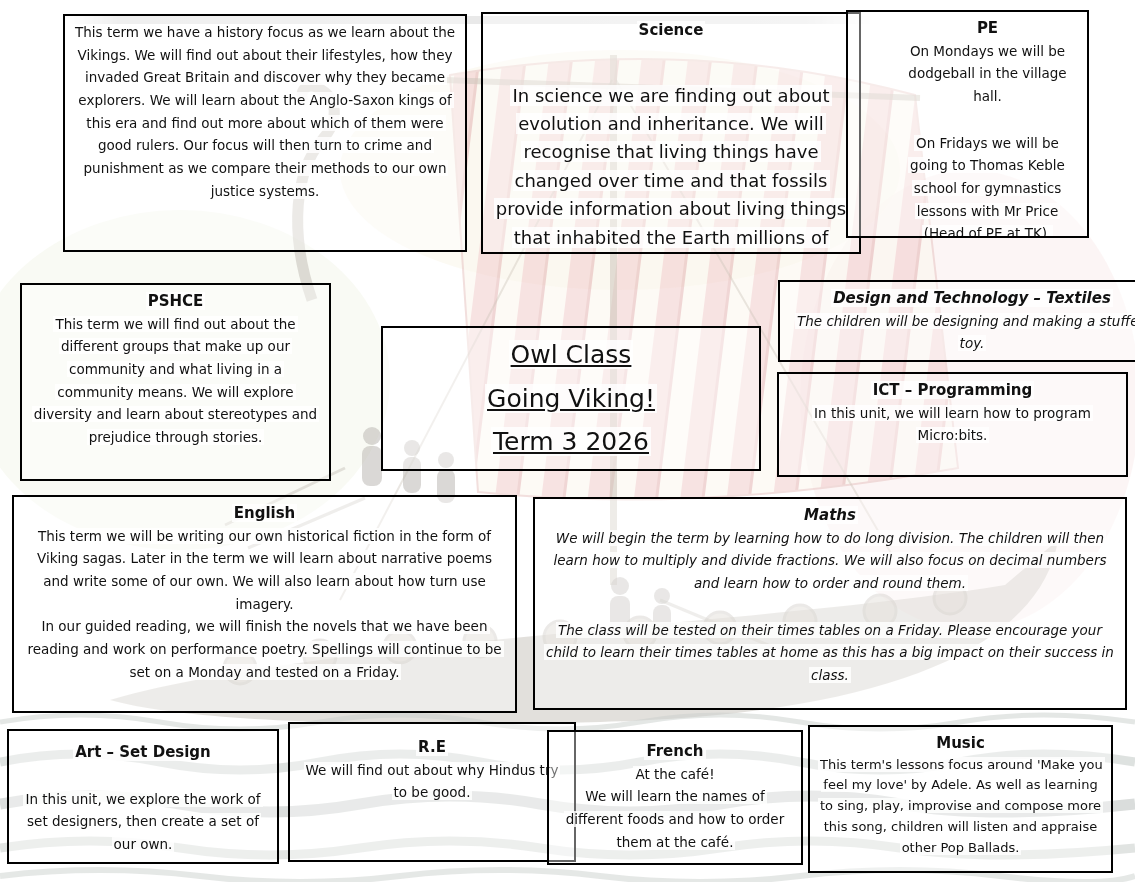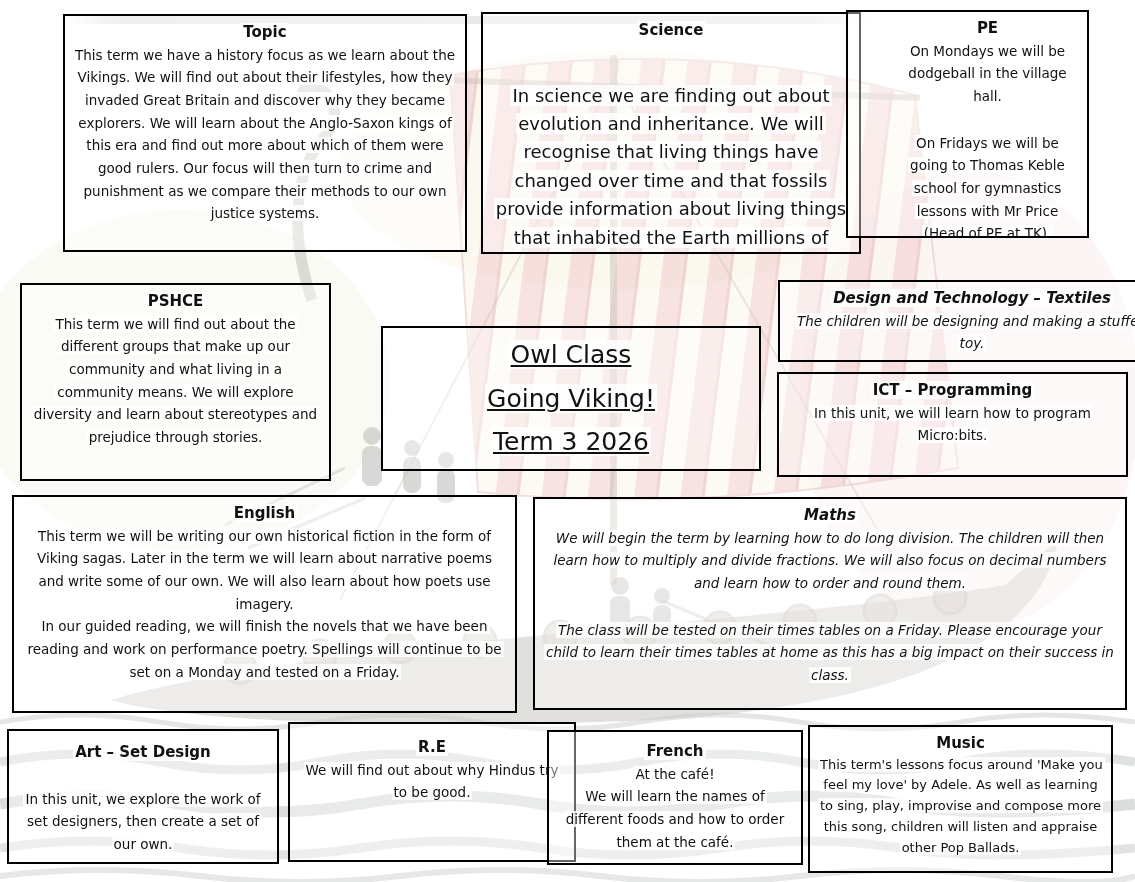--- a/index.html
+++ b/index.html
@@ -111,21 +111,20 @@
       <path d="M0 722 Q 80 708 160 722 T 320 722 T 480 722 T 640 722 T 800 722 T 960 722 T 1135 722" stroke="#95a09a" stroke-width="5"></path>
       <path d="M0 762 Q 80 746 160 762 T 320 762 T 480 762 T 640 762 T 800 762 T 960 762 T 1135 762" stroke="#7f8b85" stroke-width="9"></path>
       <path d="M0 804 Q 90 788 180 804 T 360 804 T 540 804 T 720 804 T 900 804 T 1135 804" stroke="#6e7a74" stroke-width="11"></path>
       <path d="M0 848 Q 90 834 180 848 T 360 848 T 540 848 T 720 848 T 900 848 T 1135 848" stroke="#8a948e" stroke-width="9"></path>
       <path d="M0 876 Q 100 864 200 876 T 400 876 T 600 876 T 800 876 T 1000 876 T 1135 876" stroke="#9aa49e" stroke-width="6"></path>
     </g>
   </g>
 </svg>
 
 <div class="box box-topic">
-  <div class="box-title"><span class="hl">Topic</span></div>
   <p><span class="hl">This term we have a history focus as we learn about the Vikings. We will find out about their lifestyles, how they invaded Great Britain and discover why they became explorers. We will learn about the Anglo-Saxon kings of this era and find out more about which of them were good rulers. Our focus will then turn to crime and punishment as we compare their methods to our own justice systems.</span></p>
 </div>
 
 <div class="box box-science">
   <div class="box-title"><span class="hl">Science</span></div>
   <p><span class="hl">In science we are finding out about evolution and inheritance. We will recognise that living things have changed over time and that fossils provide information about living things that inhabited the Earth millions of years ago. We will identify how animals and plants are adapted to suit their environment in different ways and that adaption may lead to evolution.</span></p>
 </div>
 
 <div class="box box-pe">
   <div class="box-title"><span class="hl">PE</span></div>
@@ -149,21 +148,21 @@
   <p><span class="hl">The children will be designing and making a stuffed toy.</span></p>
 </div>
 
 <div class="box box-ict">
   <div class="box-title"><span class="hl">ICT – Programming</span></div>
   <p><span class="hl">In this unit, we will learn how to program Micro:bits.</span></p>
 </div>
 
 <div class="box box-english">
   <div class="box-title"><span class="hl">English</span></div>
-  <p><span class="hl">This term we will be writing our own historical fiction in the form of Viking sagas. Later in the term we will learn about narrative poems and write some of our own. We will also learn about how poets use imagery.</span></p>
+  <p><span class="hl">This term we will be writing our own historical fiction in the form of Viking sagas. Later in the term we will learn about narrative poems and write some of our own. We will also learn about how turn use imagery.</span></p>
   <p><span class="hl">In our guided reading, we will finish the novels that we have been reading and work on performance poetry. Spellings will continue to be set on a Monday and tested on a Friday.</span></p>
 </div>
 
 <div class="box box-maths">
   <div class="box-title"><span class="hl">Maths</span></div>
   <p><span class="hl">We will begin the term by learning how to do long division. The children will then learn how to multiply and divide fractions. We will also focus on decimal numbers and learn how to order and round them.</span></p>
   <p><span class="hl">The class will be tested on their times tables on a Friday. Please encourage your child to learn their times tables at home as this has a big impact on their success in class.</span></p>
 </div>
 
 <div class="box box-art">

